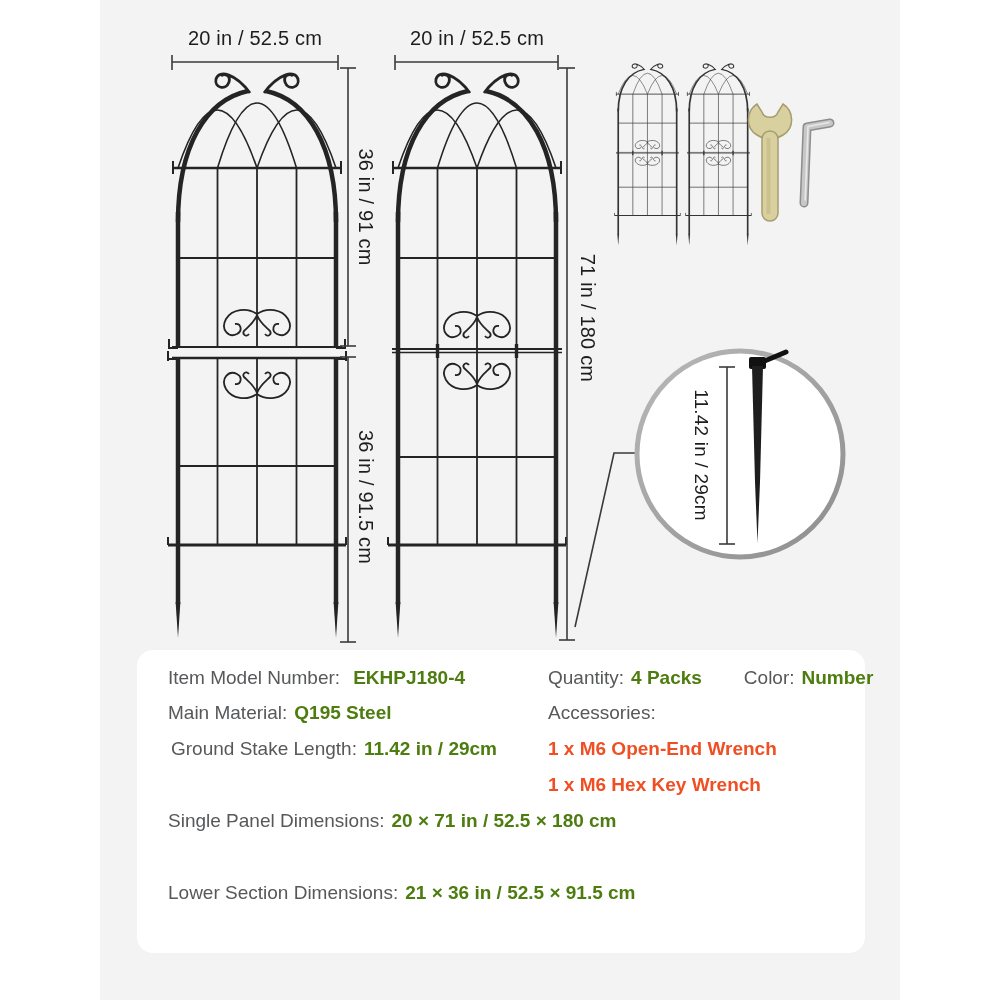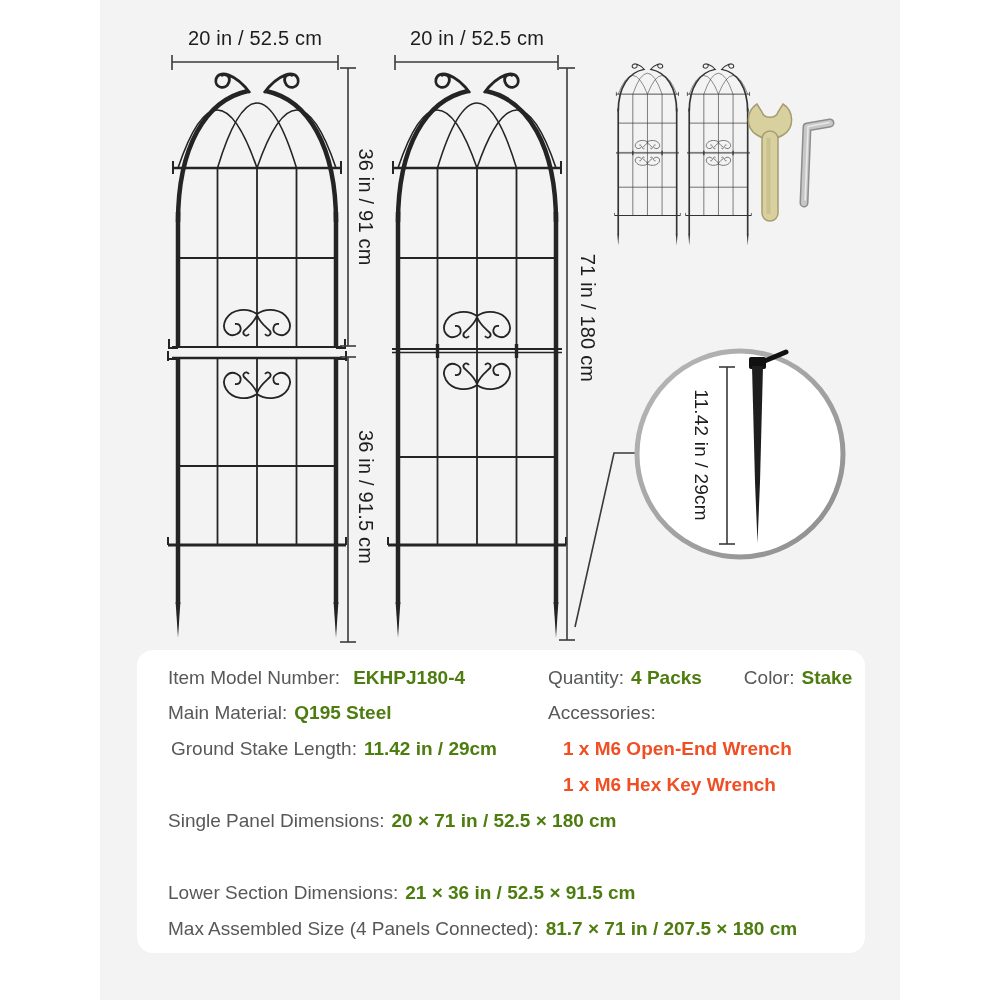--- a/index.html
+++ b/index.html
@@ -19,21 +19,21 @@
     font-size:20px;color:#1d1d1d;white-space:nowrap;letter-spacing:.2px;
   }
   .spec-panel{
     position:absolute;left:137px;top:650px;width:728px;height:303px;
     background:#ffffff;border-radius:16px;
   }
   .spec-row{position:absolute;font-size:19px;line-height:26px;color:#57585a;white-space:nowrap;}
   .spec-row .val{color:#4d7c0f;font-weight:700;margin-left:7px;}
   .spec-row .val-wide{margin-left:13px;}
   .spec-row .second{margin-left:42px;text-align:center;}
-  .spec-row.orange-only{color:#f04e23;font-weight:700;margin-left:15px;}
+  .spec-row.orange-only{color:#f04e23;font-weight:700;}
 </style>
 </head>
 <body>
 
 <div class="stage">
 
   <div class="content-bg"></div>
 
   <svg class="draw" width="1000" height="1000" viewBox="0 0 1000 1000">
     <defs>
@@ -213,32 +213,29 @@
       <span>Item Model Number:</span><span class="val val-wide">EKHPJ180-4</span>
     </div>
     <div class="spec-row" style="left:31px;top:50px">
       <span>Main Material:</span><span class="val">Q195 Steel</span>
     </div>
     <div class="spec-row" style="left:34px;top:86px">
       <span>Ground Stake Length:</span><span class="val">11.42 in / 29cm</span>
     </div>
 
     <div class="spec-row" style="left:411px;top:15px">
-      <span>Quantity:</span><span class="val">4 Packs</span><span class="second">Color:</span><span class="val">Stake</span>
+      <span>Quantity:</span><span class="val">4 Packs</span><span class="second">Color:</span><span class="val">Number</span>
     </div>
     <div class="spec-row" style="left:411px;top:50px">
       <span>Accessories:</span>
     </div>
     <div class="spec-row orange-only" style="left:411px;top:86px">1 x M6 Open-End Wrench</div>
     <div class="spec-row orange-only" style="left:411px;top:122px">1 x M6 Hex Key Wrench</div>
 
     <div class="spec-row" style="left:31px;top:158px">
       <span>Single Panel Dimensions:</span><span class="val">20 × 71 in / 52.5 × 180 cm</span>
     </div>
     <div class="spec-row" style="left:31px;top:230px">
       <span>Lower Section Dimensions:</span><span class="val">21 × 36 in / 52.5 × 91.5 cm</span>
     </div>
-    <div class="spec-row" style="left:31px;top:266px">
-      <span>Max Assembled Size (4 Panels Connected):</span><span class="val">81.7 × 71 in / 207.5 × 180 cm</span>
-    </div>
   </div>
 
 </div>
 
 </body></html>

